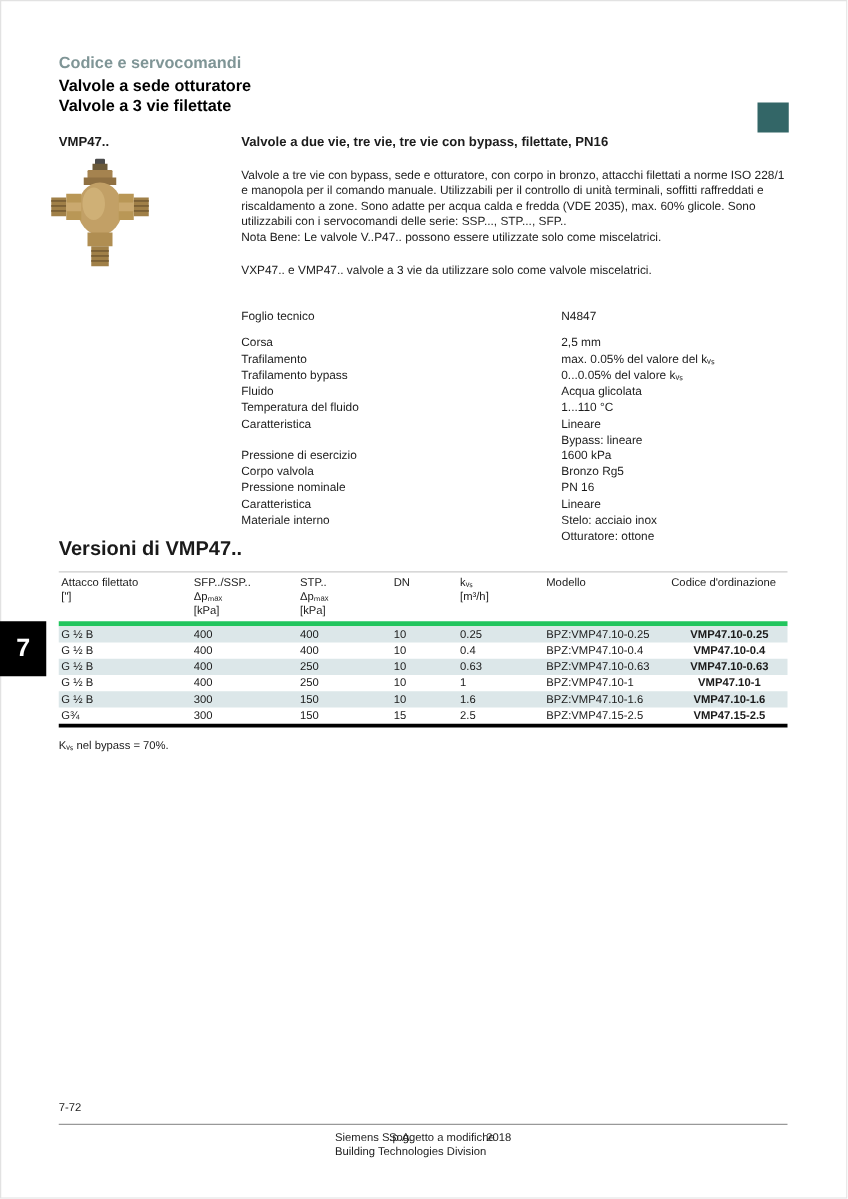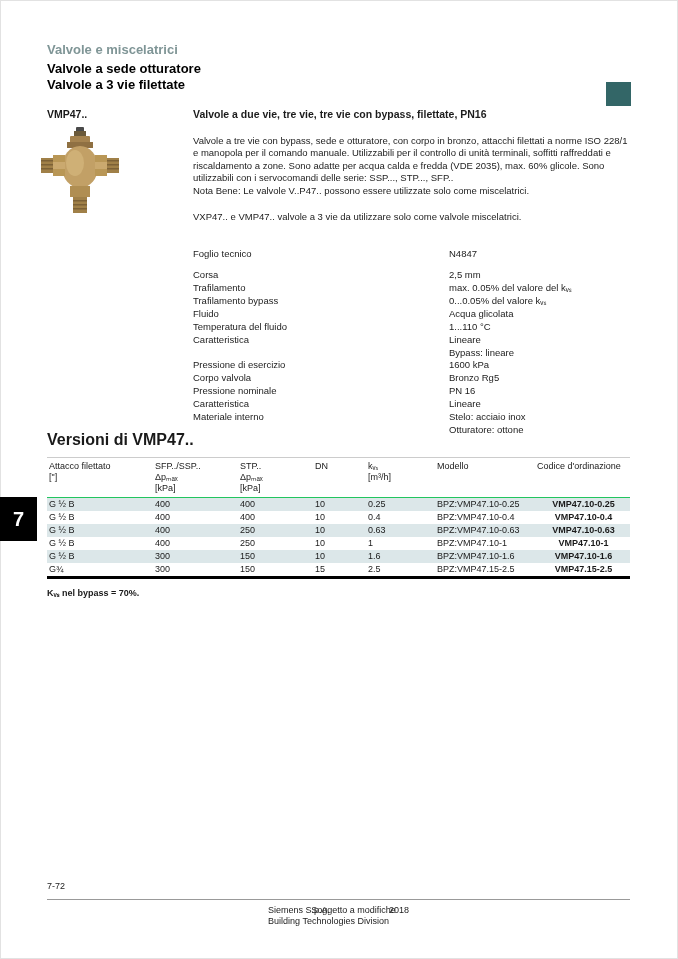--- a/index.html
+++ b/index.html
@@ -22,49 +22,49 @@
   .note2 { margin-top:13px; }
   .specs { margin-top:25px; }
   .spec-row { display:flex; line-height:12.9px;gap:44px; }
   .spec-row.gap-after { margin-bottom:8px; }
   .spec-label { flex:0 0 212px; }
   .spec-value { flex:1; }
 
   .versions { position:absolute; left:47px; top:431px; width:583px; }
   .versions-title { font-size:16px; font-weight:bold; margin-bottom:8px; }
   .t-grid { display:grid; grid-template-columns:108px 85px 75px 53px 69px 100px 93px; }
-  .t-head { font-size:9px; line-height:10.8px; border-top:1px solid #cccccc; border-bottom:1px solid #22c55e; padding:3px 0 4px; }
+  .t-head { font-size:9px; line-height:10.8px; border-top:1px solid #cccccc; border-bottom:4px solid #22c55e; padding:3px 0 4px; }
   .t-hcell { white-space:pre-line; }
   .t-hcell:first-child { padding-left:2px; }
   .t-body { border-bottom:3px solid #000000; }
   .t-row { font-size:9px; line-height:13px; height:13px; }
   .t-row.shaded { background:var(--shade,#dce7e9); }
   .t-cell:first-child { padding-left:2px; }
   .t-cell:last-child { font-weight:bold;text-align:center; }
-  .footnote { font-size:9px; margin-top:7px;font-weight:bold; }
+  .footnote { font-size:9px; margin-top:7px; }
 
   .chapter-tab {
     position:absolute; left:0; top:497px; width:37px; height:44px; background:#000;
     color:#fff; display:flex; align-items:center; justify-content:center;
     font-size:20px; font-weight:bold;
   }
 
   .footer { position:absolute; left:47px; top:881px; width:583px; font-size:9px; line-height:11px; color:#1c1c1c; }
   .page-num { margin-bottom:7px; }
   .footer-line { border-top:1px solid #999; margin-bottom:5px; }
   .footer-row { position:relative; display:flex; justify-content:center; align-items:flex-start; }
   .footer-center { position:absolute; left:50%; top:0; transform:translateX(-50%);margin-left:15px; }
 </style>
 </head>
 <body>
 
 <div class="page">
 
   <div class="hdr">
-    <div class="hdr-section">Valvole e miscelatrici</div>
+    <div class="hdr-section">Codice e servocomandi</div>
     <div class="hdr-title">Valvole a sede otturatore</div>
     <div class="hdr-title">Valvole a 3 vie filettate</div>
   </div>
 
   <div class="accent-square"></div>
 
   <div class="model-label">VMP47..</div>
 
   <div class="product-img">
     <svg viewBox="0 0 80 96" aria-hidden="true">

